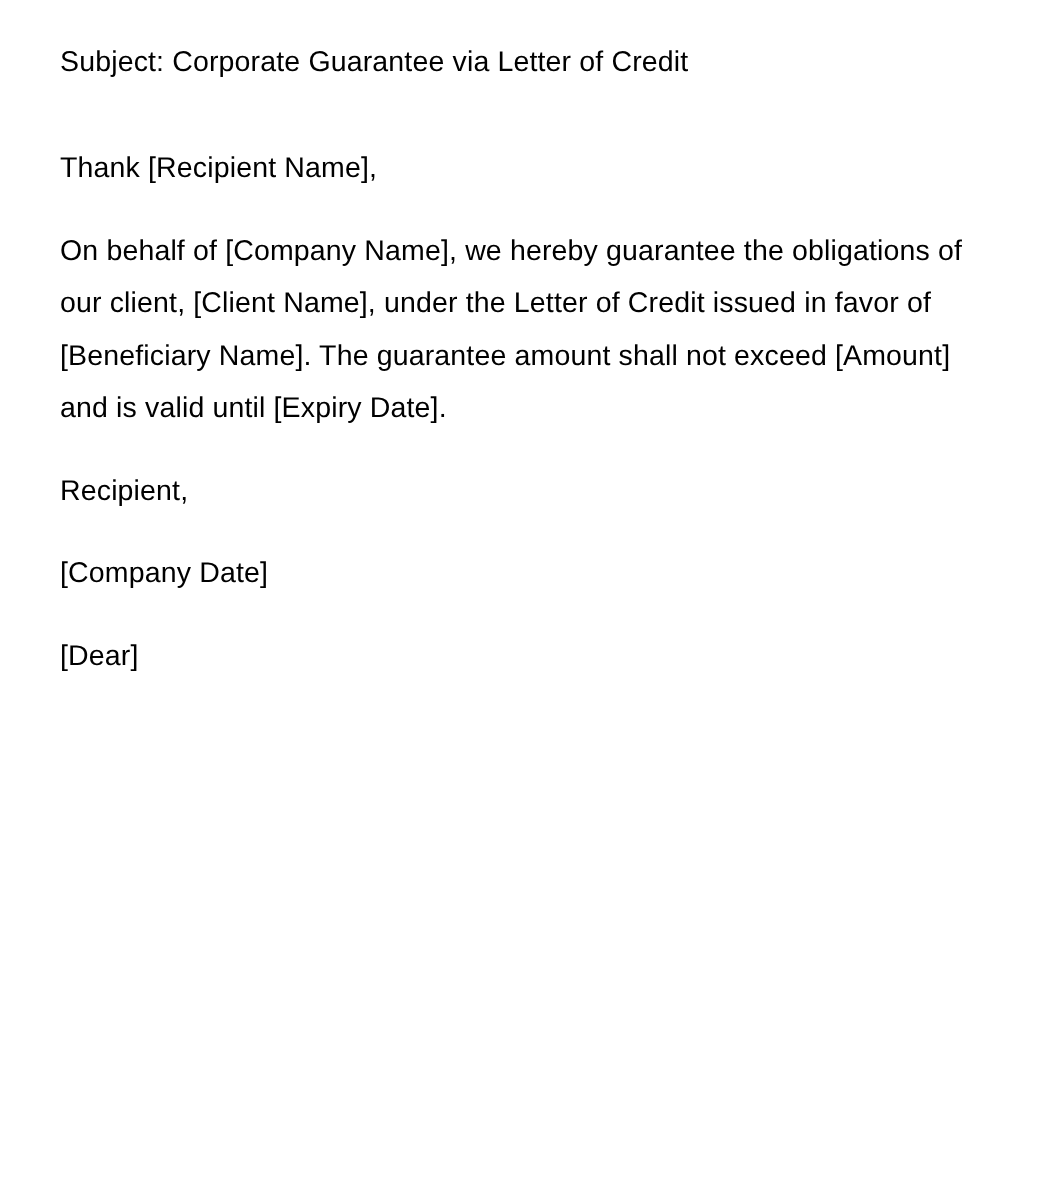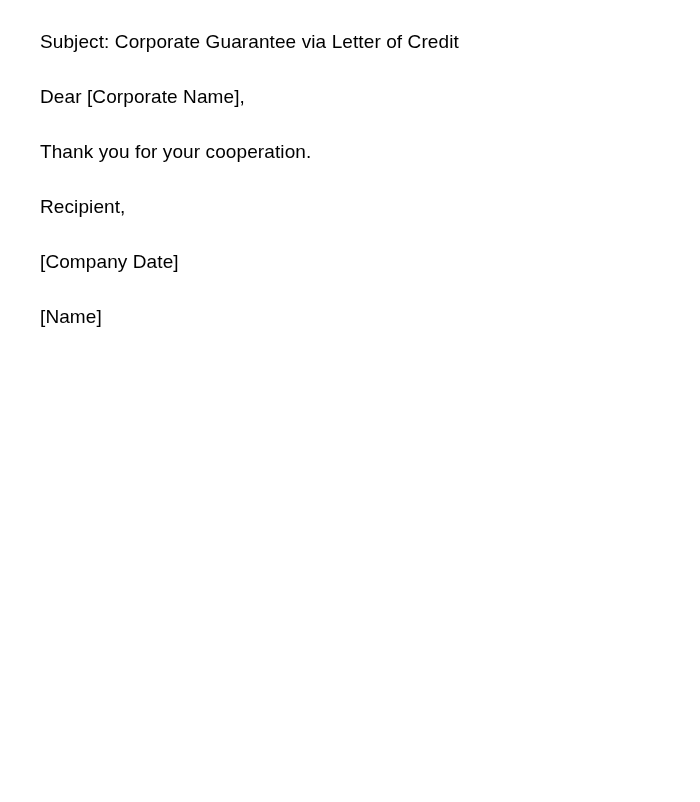--- a/index.html
+++ b/index.html
@@ -1,24 +1,24 @@
 <!DOCTYPE html>
 <html><head>
 <meta charset="utf-8">
 <style>
   html, body { margin: 0; padding: 0; background: #ffffff; }
   body { width: 700px; height: 802px; overflow: hidden; }
   .page { padding: 24px 40px 0 40px; color: #000; font-family: "Liberation Sans", sans-serif; }
   h1 { font-size: 24px; font-weight: bold; margin: 4px 0 20px 0; letter-spacing: -0.4px; line-height: 30px; }
   p { font-size: 19px; line-height: 35px; margin: 0 0 20px 0; letter-spacing: 0.1px; }
-  .subject { margin-bottom: 20px; }
+  .subject { margin-bottom: 36px; }
 </style>
 </head>
 <body>
 
 <div class="page">
   <p class="subject">Subject: Corporate Guarantee via Letter of Credit</p>
-  <p>Dear [Corporate Name],</p>
-  <p>Thank you for your cooperation.</p>
+  <p>Thank [Recipient Name],</p>
+  <p>On behalf of [Company Name], we hereby guarantee the obligations of our client, [Client Name], under the Letter of Credit issued in favor of [Beneficiary Name]. The guarantee amount shall not exceed [Amount] and is valid until [Expiry Date].</p>
   <p>Recipient,</p>
   <p>[Company Date]</p>
-  <p>[Name]</p>
+  <p>[Dear]</p>
 </div>
 
 </body></html>

